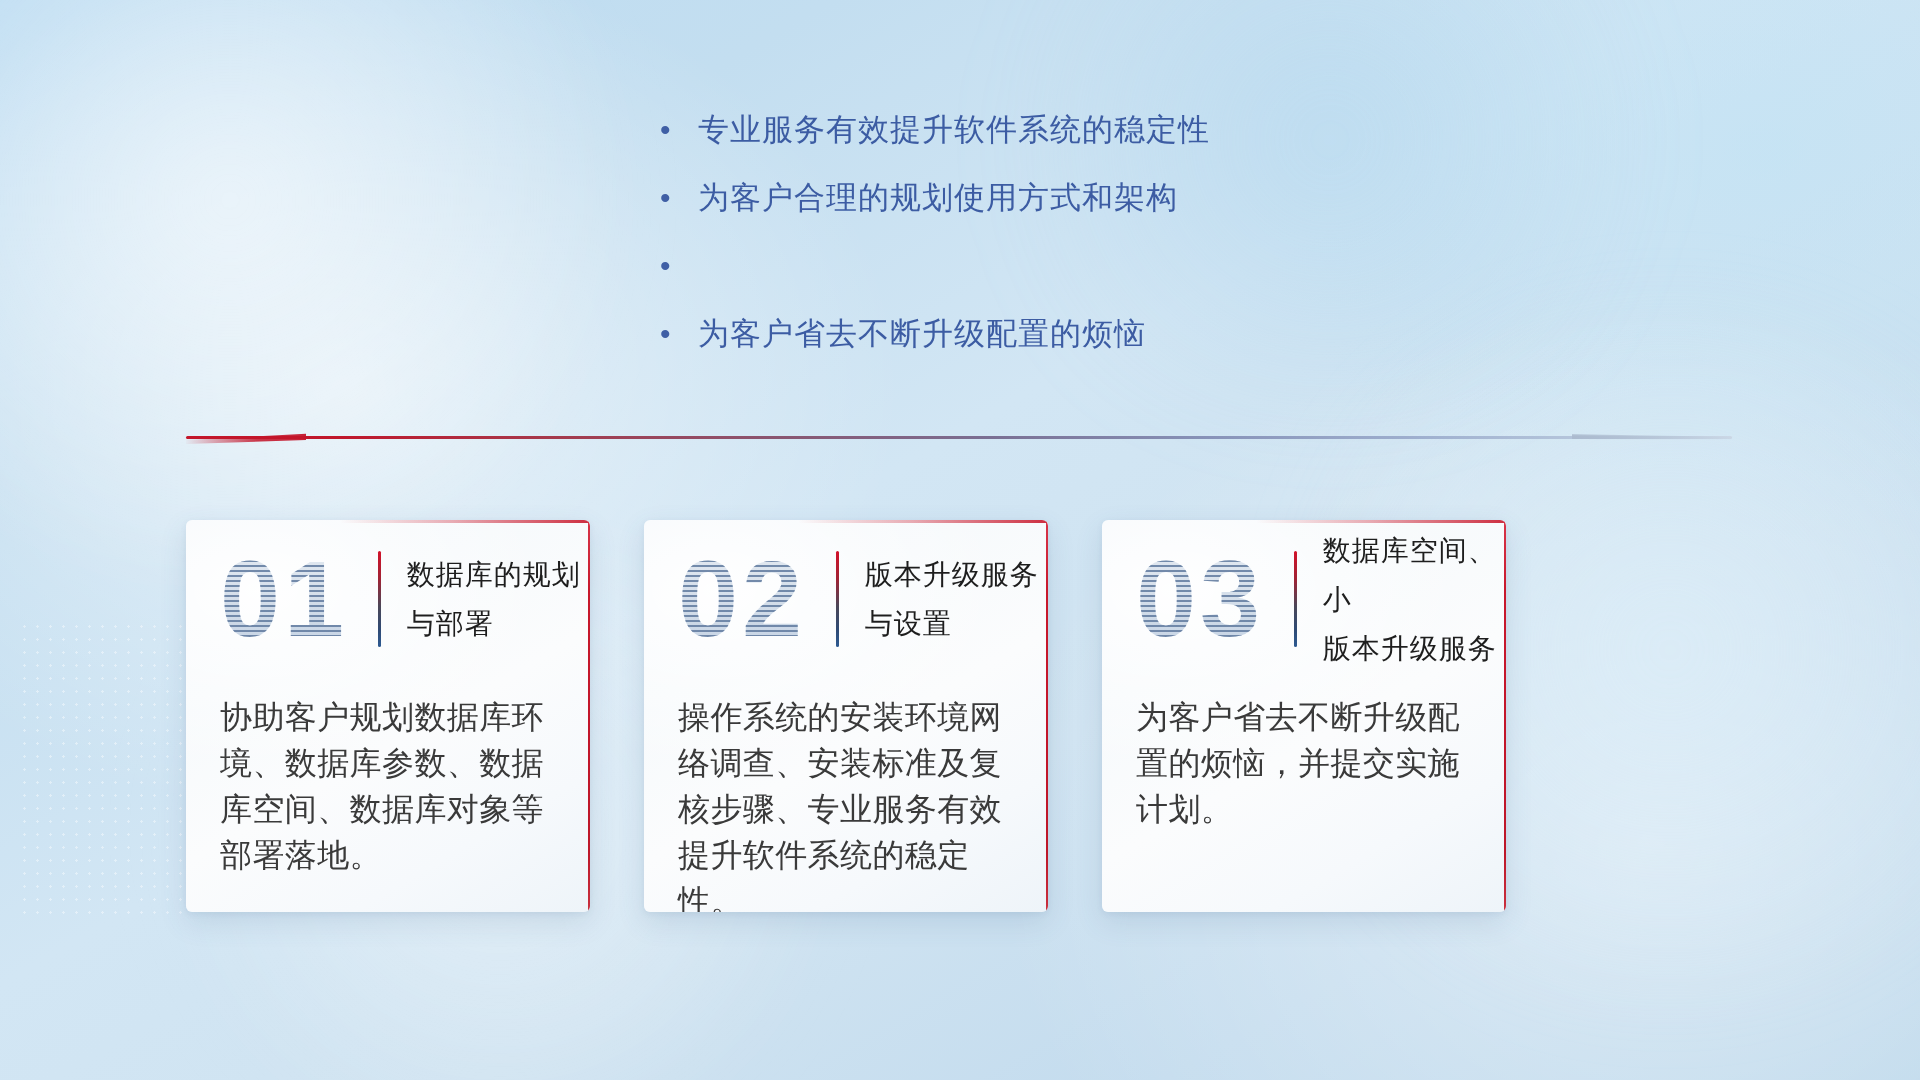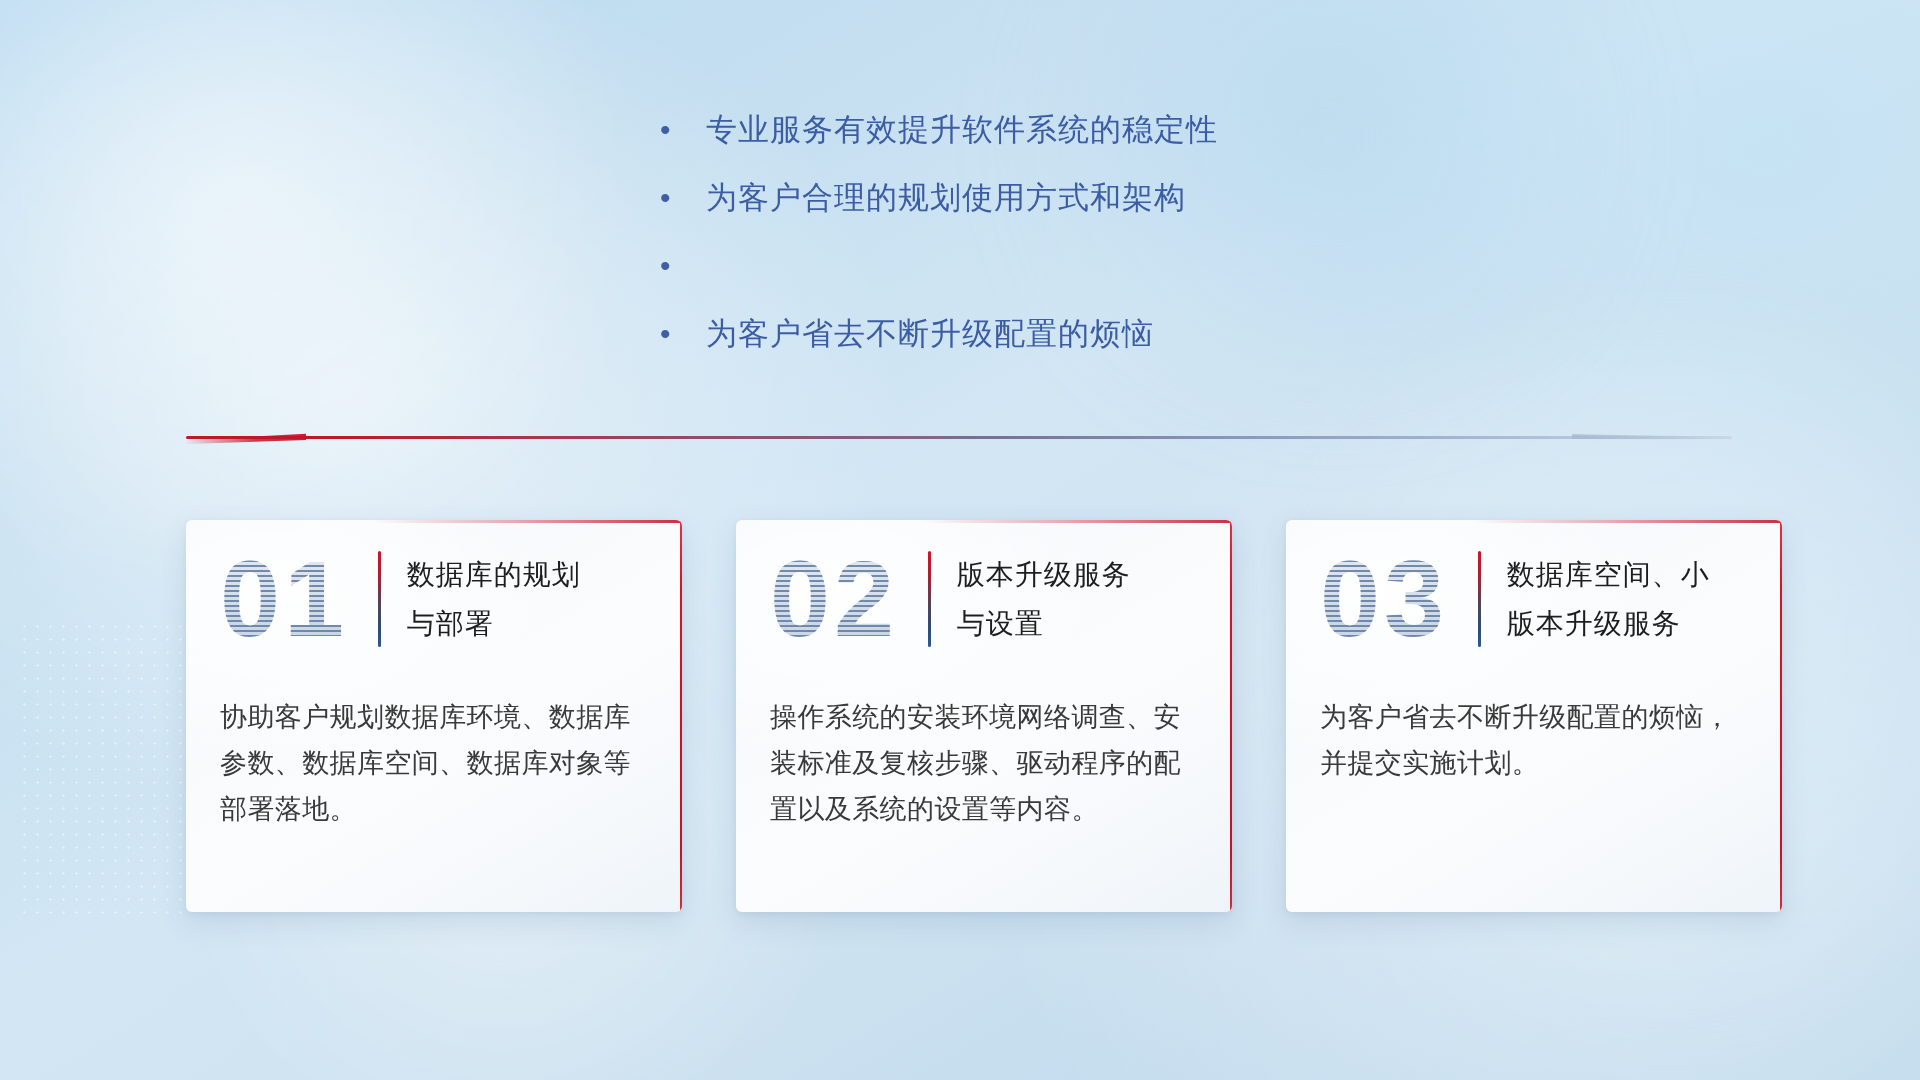--- a/index.html
+++ b/index.html
@@ -60,21 +60,21 @@
   }
   .bullet-dot {
     width: 18px;
     min-width: 18px;
     color: #3f5fa5;
     font-size: 30px;
     line-height: 40px;
     text-align: left;
   }
   .bullet-text {
-    margin-left: 28px;
+    margin-left: 20px;
     font-size: 31px;
     line-height: 40px;
     color: #3c5ca3;
     letter-spacing: 1px;
     white-space: nowrap;
   }
 
   
   #divider {
     position: absolute;
@@ -118,21 +118,21 @@
   #cards {
     position: absolute;
     left: 186px;
     top: 520px;
     width: 1600px;
     display: flex;
     gap: 54px;
   }
   .card {
     position: relative;
-    width: 496px;
+    width: 404px;
     height: 392px;
     border-radius: 6px;
     background:
       radial-gradient(ellipse 420px 260px at 18% 18%, rgba(255,255,255,0.96) 0%, rgba(255,255,255,0.0) 70%),
       linear-gradient(150deg, #f3f7fb 0%, #f7fafc 30%, #fbfcfd 55%, #f6f9fc 78%, #eef4f9 100%);
     box-shadow: 0 10px 28px rgba(62,96,140,0.14), 0 2px 6px rgba(62,96,140,0.08);
     overflow: hidden;
   }
   .card::after {
     content: "";
@@ -185,21 +185,21 @@
   .card-title {
     font-size: 28px;
     line-height: 49px;
     color: #1e1e1e;
     font-weight: 400;
     letter-spacing: 1px;
     white-space: pre-line;
   }
   .card-body {
     padding: 24px 40px 0 34px;
-    font-size: 27px;
+    font-size: 32px;
     line-height: 46px;
     color: #3a3a3a;
     letter-spacing: 0.4px;
   }
 
   
   .dotfield {
     position: absolute;
     left: 18px; top: 620px;
     width: 170px; height: 300px;
@@ -263,21 +263,21 @@
     </div>
 
     <div class="card">
       <div class="top-accent"></div>
       <div class="card-head">
         <div class="big-num">02</div>
         <div class="num-divider"></div>
         <div class="card-title">版本升级服务
 与设置</div>
       </div>
-      <div class="card-body">操作系统的安装环境网络调查、安装标准及复核步骤、驱动程序的配置以及系统的设置等内容。</div>
+      <div class="card-body">操作系统的安装环境网络调查、安装标准及复核步骤、专业服务有效提升软件系统的稳定性。</div>
     </div>
 
     <div class="card">
       <div class="top-accent"></div>
       <div class="card-head">
         <div class="big-num">03</div>
         <div class="num-divider"></div>
         <div class="card-title">数据库空间、小
 版本升级服务</div>
       </div>

